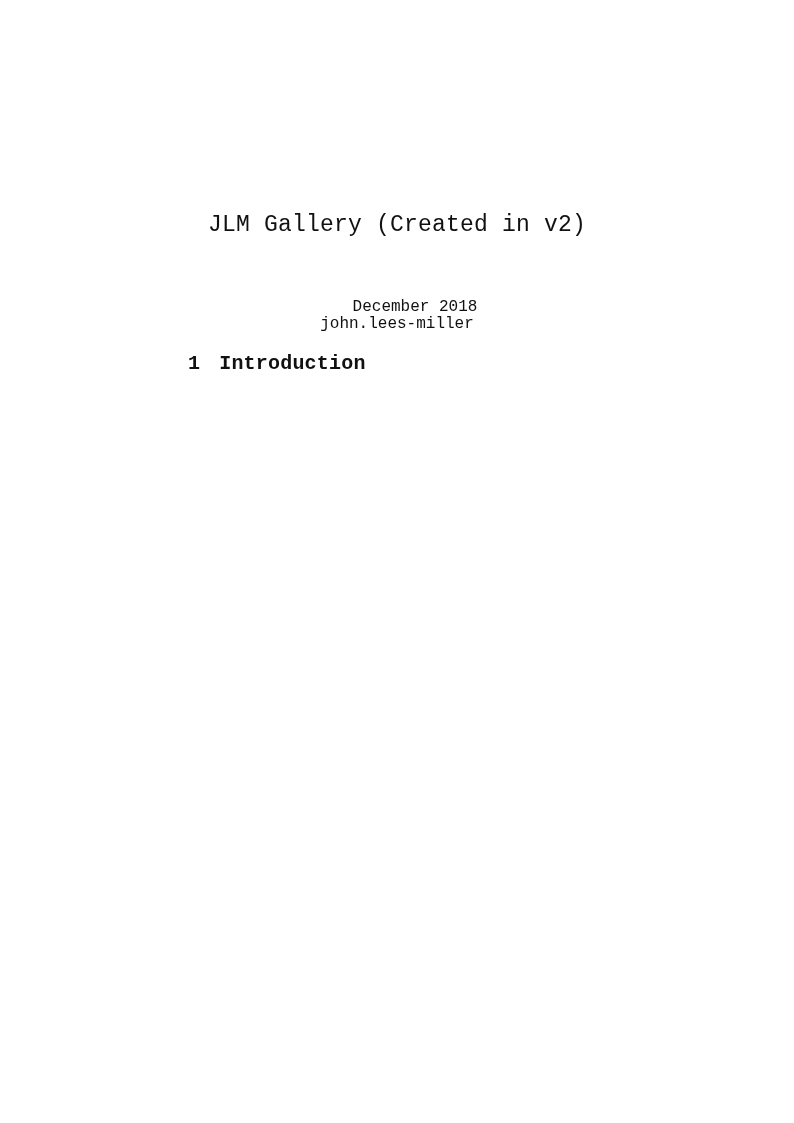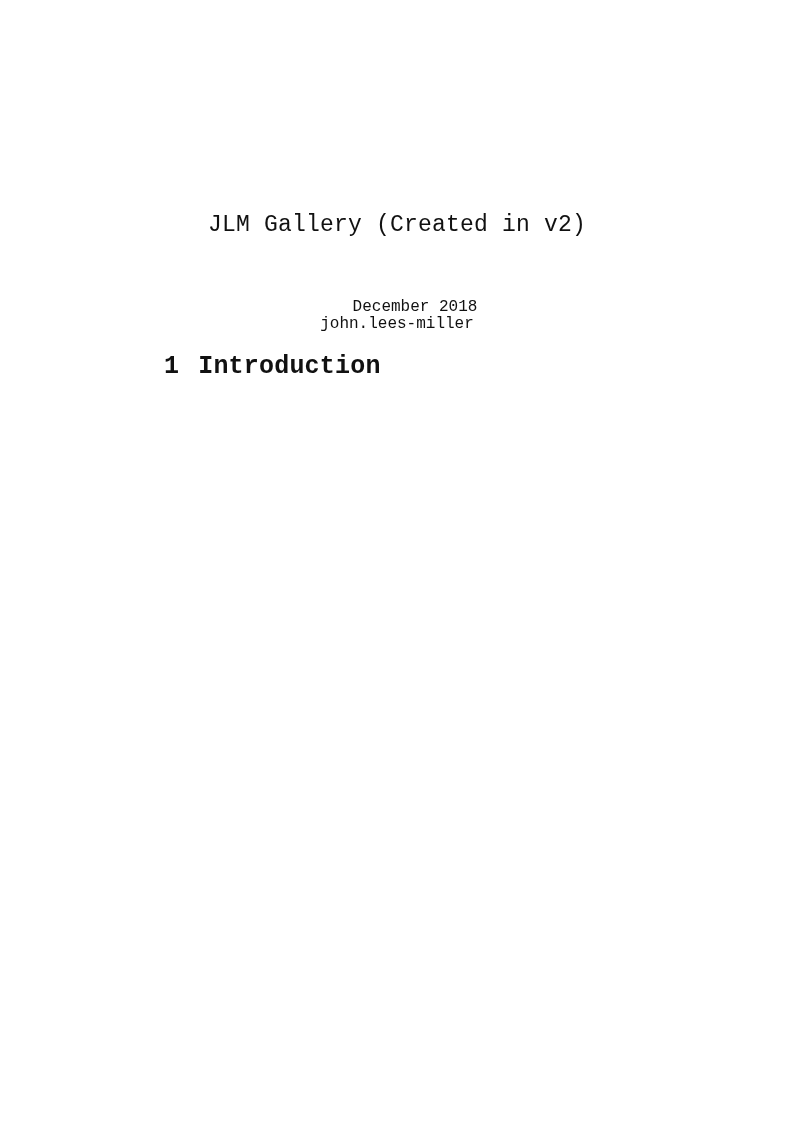--- a/index.html
+++ b/index.html
@@ -41,22 +41,22 @@
     top: 298px;
     left: 18px;
     width: 100%;
     text-align: center;
     font-size: 16px;
     font-weight: 400;
   }
   .section-heading {
     position: absolute;
     top: 352px;
-    left: 164px;
-    font-size: 25px;
+    left: 188px;
+    font-size: 20px;
     font-weight: 700;
     letter-spacing: 0.2px;
     white-space: nowrap;
   }
   .section-heading .section-number {
     display: inline-block;
     margin-right: 19px;
   }
   .page-number {
     position: absolute;

